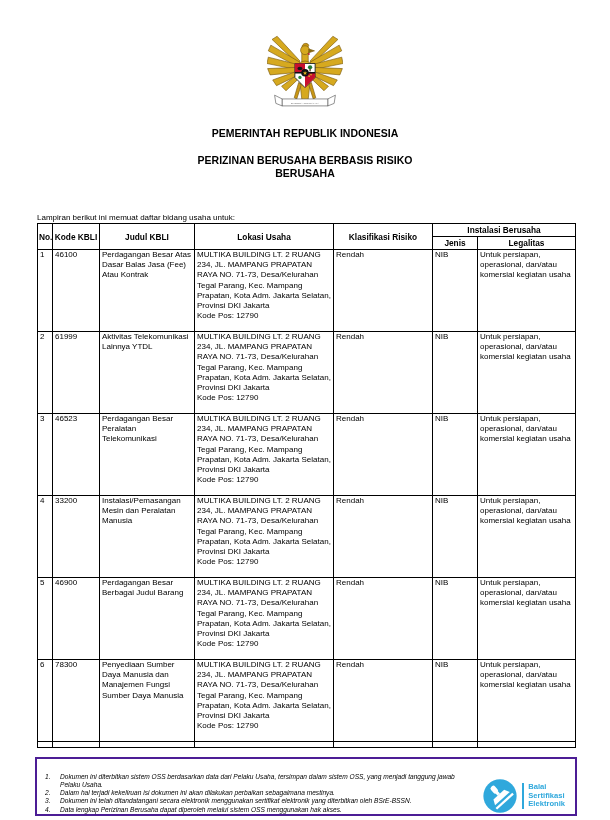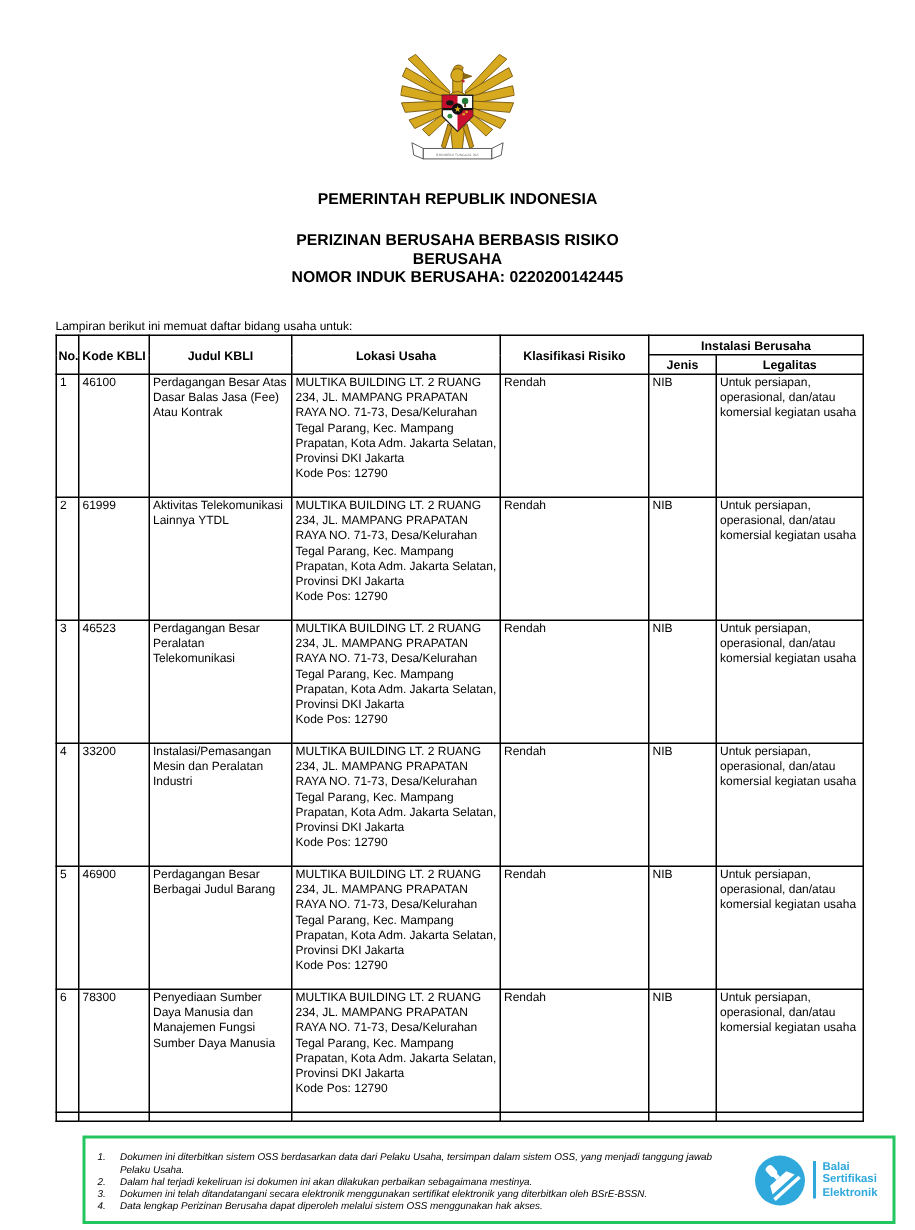--- a/index.html
+++ b/index.html
@@ -17,21 +17,21 @@
   .intro { position:absolute; top:213px; left:37px; font-size:8px; }
 
   table.kbli { position:absolute; top:223px; left:37px; width:538px; border-collapse:collapse; table-layout:fixed; }
   table.kbli th, table.kbli td { border:1px solid #000; overflow:hidden; }
   table.kbli th { font-weight:bold; text-align:center; vertical-align:middle; font-size:8.3px; padding:1px 1px; line-height:10px; }
   table.kbli td { vertical-align:top; font-size:8px; line-height:10.2px; padding:0 2px; }
   tr.data-row { height:82px; }
   tr.spacer-row td { height:6px; padding:0; }
   .addr-line { display:block; }
 
-  .footer-box { position:absolute; left:35px; top:757px; width:542px; height:59px; border:2px solid #22c55e; display:flex; align-items:center; background:#fff;margin-left:20px; }
+  .footer-box { position:absolute; left:35px; top:757px; width:542px; height:59px; border:2px solid #4c1d95; display:flex; align-items:flex-end; background:#fff; }
   .notes { flex:1 1 auto; padding:5px 4px 0 8px; font-style:italic; font-size:6.6px; line-height:8.3px; }
   .note { display:flex; }
   .note-num { width:15px; flex:0 0 auto; }
   .note-text { flex:1 1 auto; padding-right:6px; }
   .bsre { display:flex; align-items:center; flex:0 0 auto; padding-right:10px; }
   .bsre-text { color:#2FA8DC; font-weight:bold; font-size:7.6px; line-height:8.6px; border-left:2px solid #2FA8DC; padding-left:4px; margin-left:4px; }
 </style>
 </head>
 <body>
 
@@ -85,21 +85,20 @@
     <path d="M24 106 L12 100 L14 113 L24 117 Z" fill="#fff" stroke="#555"></path>
     <path d="M96 106 L108 100 L106 113 L96 117 Z" fill="#fff" stroke="#555"></path>
     <rect x="24" y="106" width="72" height="11" fill="#fff" stroke="#555"></rect>
     <text x="60" y="113.5" text-anchor="middle" font-size="3.4" fill="#666" letter-spacing="0.2">BHINNEKA TUNGGAL IKA</text>
   </svg>
 
   <div class="doc-header">
     <div class="gov">PEMERINTAH REPUBLIK INDONESIA</div>
     <div class="line">PERIZINAN BERUSAHA BERBASIS RISIKO</div>
     <div class="line">BERUSAHA</div>
-    <div class="line">NOMOR INDUK BERUSAHA: 0220200142445</div>
   </div>
 
   <div class="intro">Lampiran berikut ini memuat daftar bidang usaha untuk:</div>
 
   <table class="kbli">
     <colgroup>
       <col style="width:15px">
         <col style="width:47px">
         <col style="width:95px">
         <col style="width:139px">
@@ -157,21 +156,21 @@
         <span class="addr-line">Kode Pos: 12790</span>
       </td>
       <td>Rendah</td>
       <td>NIB</td>
       <td>Untuk persiapan, operasional, dan/atau komersial kegiatan usaha</td>
     </tr>
 
     <tr class="data-row">
       <td>4</td>
       <td>33200</td>
-      <td>Instalasi/Pemasangan Mesin dan Peralatan Industri</td>
+      <td>Instalasi/Pemasangan Mesin dan Peralatan Manusia</td>
       <td>
         <span class="addr-line">MULTIKA BUILDING LT. 2 RUANG 234, JL. MAMPANG PRAPATAN RAYA NO. 71-73, Desa/Kelurahan Tegal Parang, Kec. Mampang Prapatan, Kota Adm. Jakarta Selatan, Provinsi DKI Jakarta</span>
         <span class="addr-line">Kode Pos: 12790</span>
       </td>
       <td>Rendah</td>
       <td>NIB</td>
       <td>Untuk persiapan, operasional, dan/atau komersial kegiatan usaha</td>
     </tr>
 
     <tr class="data-row">

